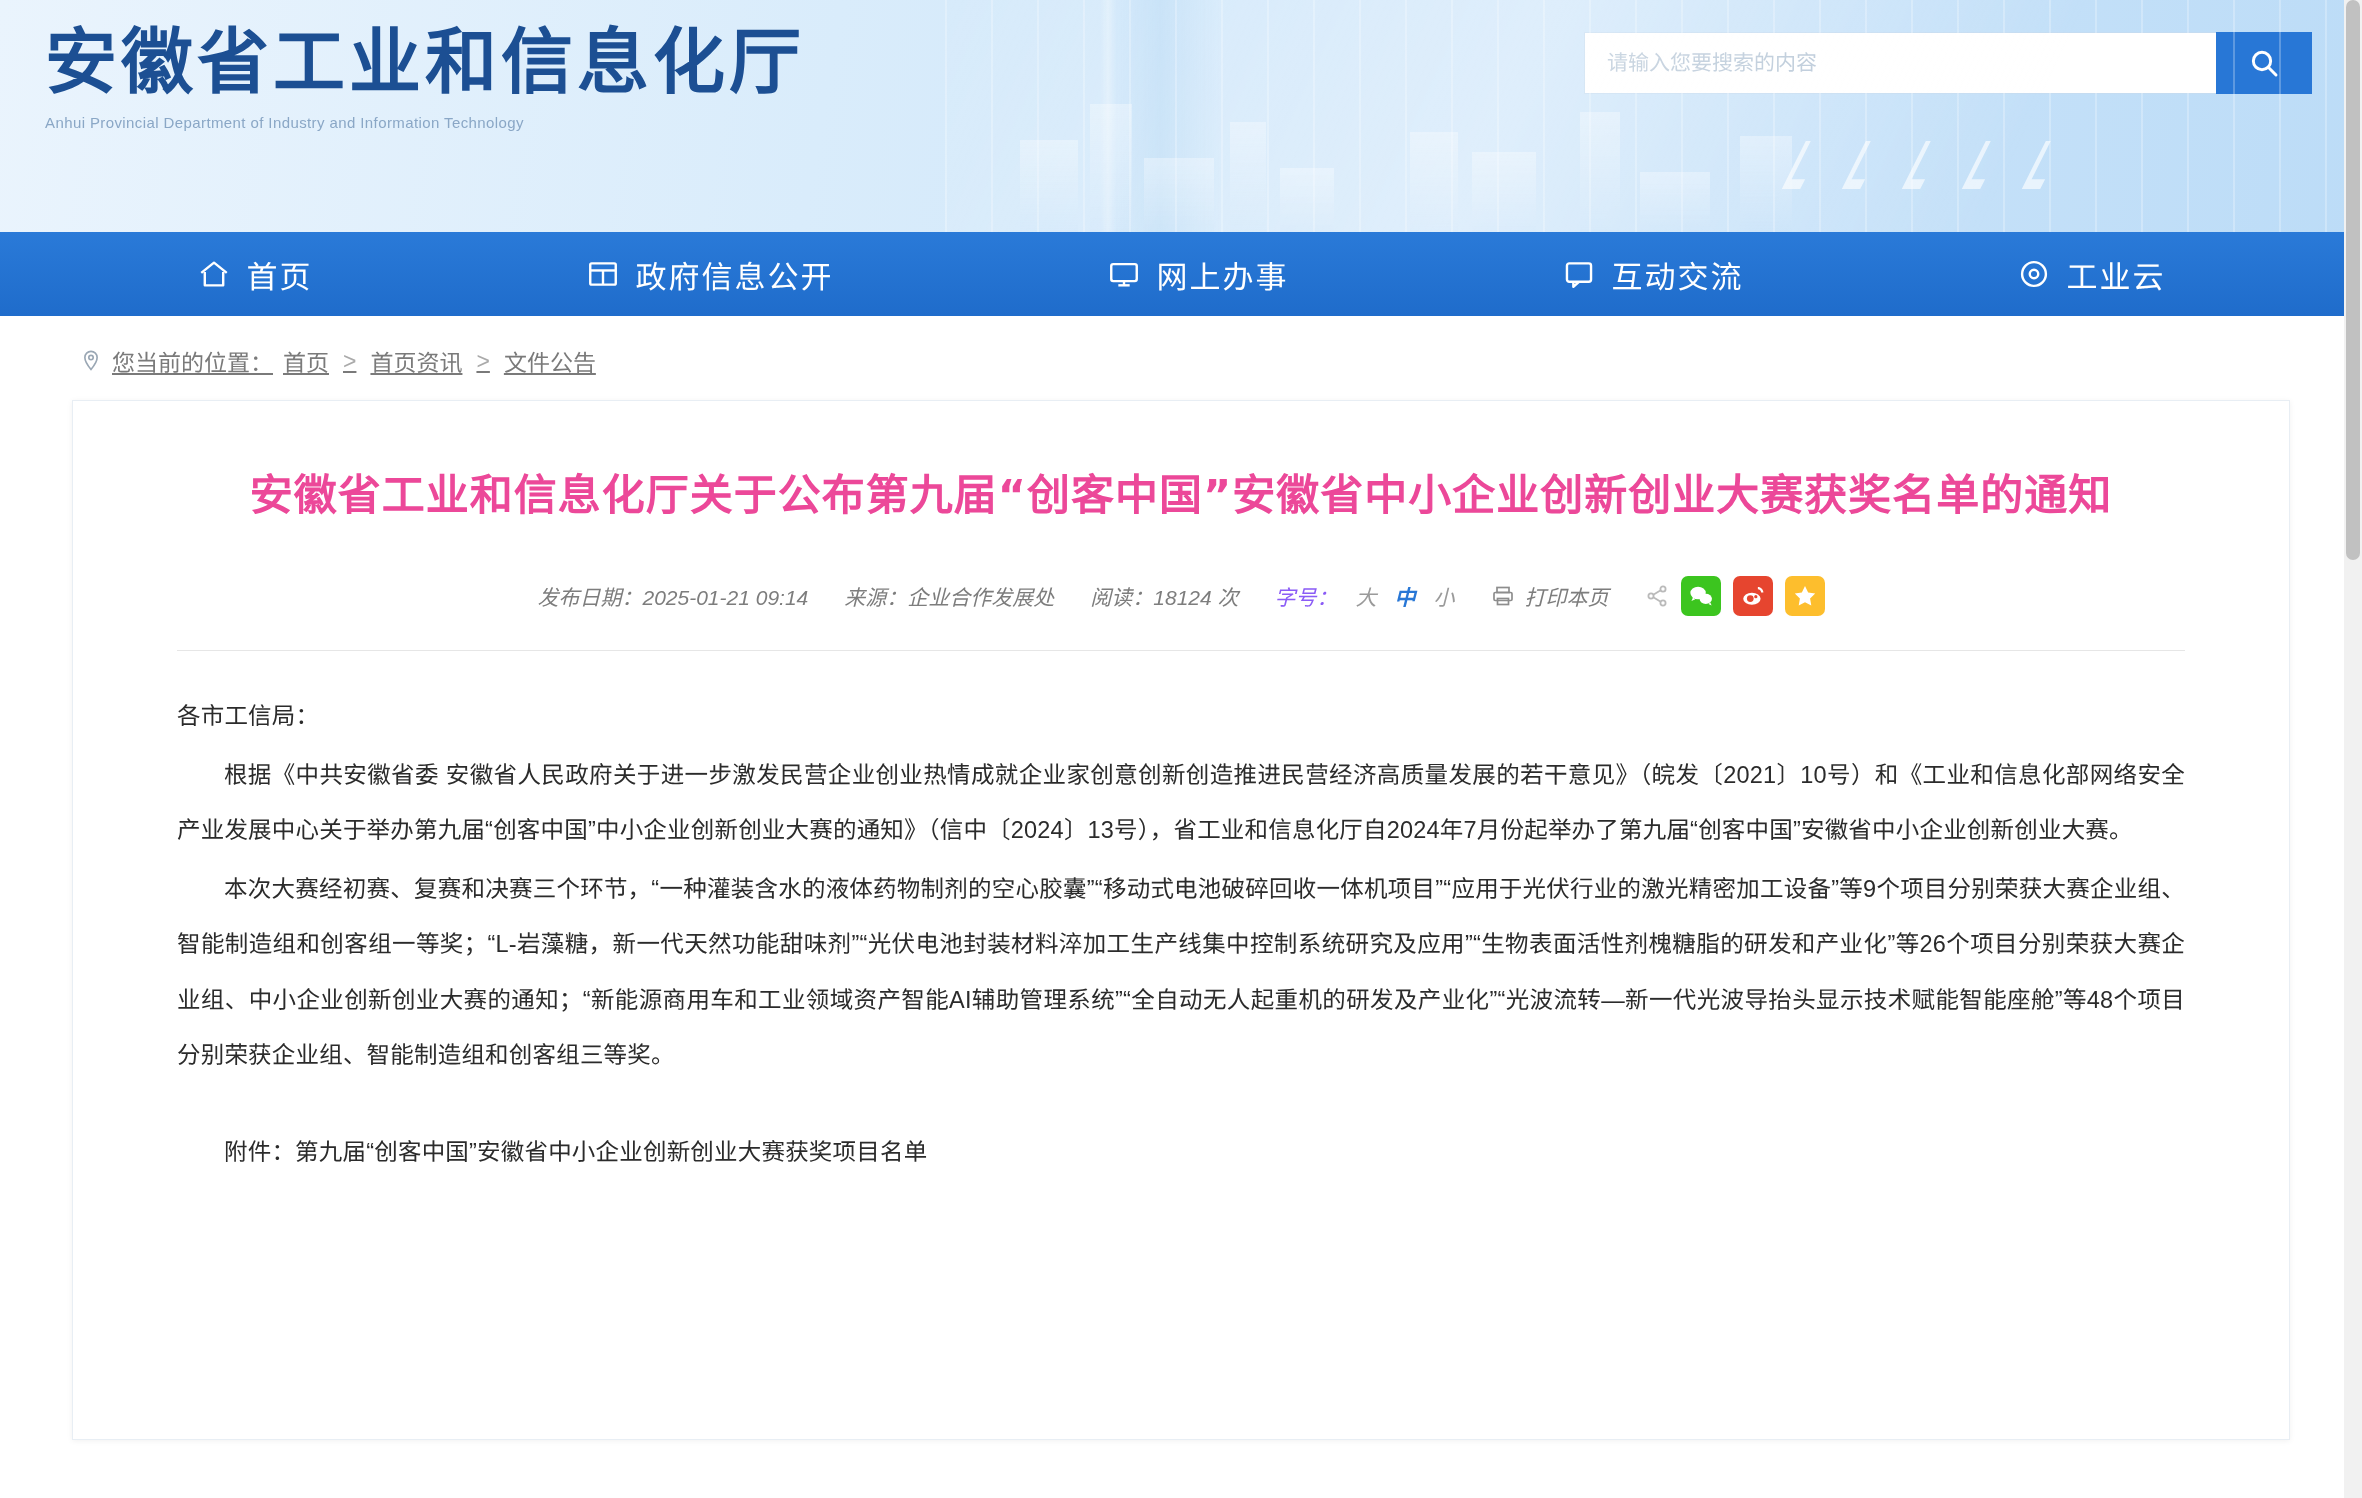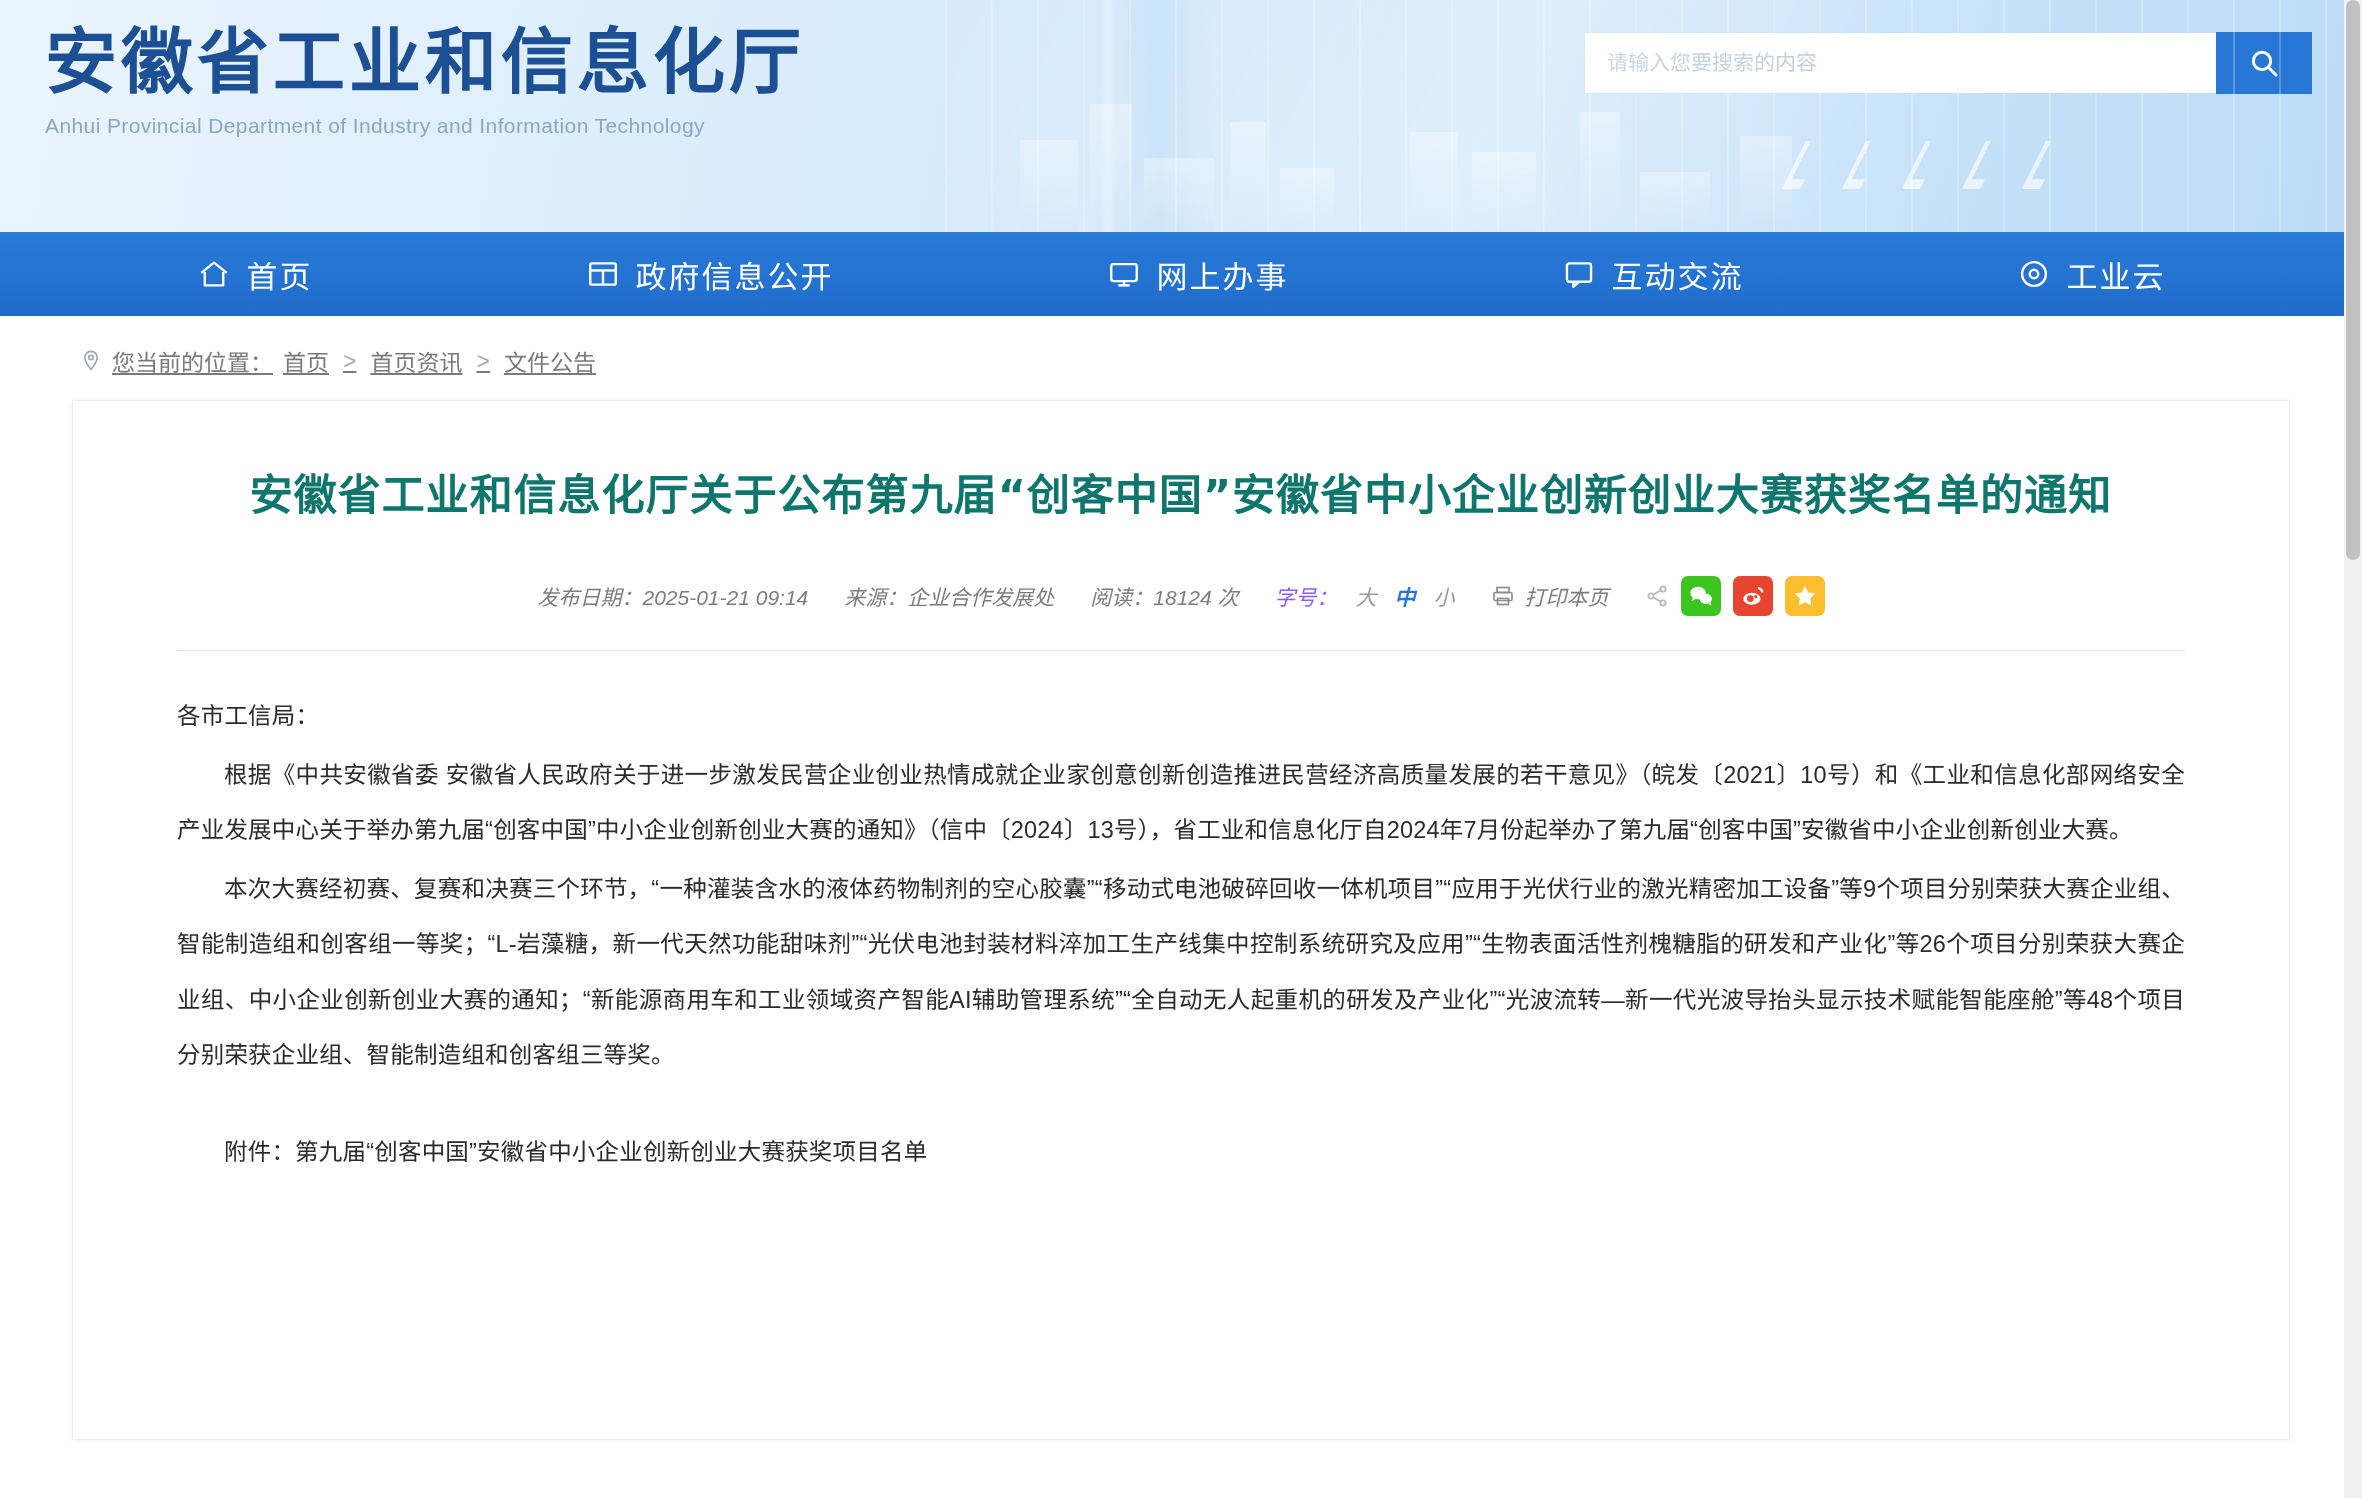--- a/index.html
+++ b/index.html
@@ -66,21 +66,21 @@
     font-family: "DejaVu Serif", "Liberation Serif", serif;
     font-size: 72px;
     font-weight: 700;
     letter-spacing: 4px;
     color: #1c4f93;
     line-height: 1.05;
     white-space: nowrap;
   }
   .logo-en {
     margin-top: 14px;
-    font-size: 21px;
+    font-size: 15px;
     letter-spacing: .4px;
     color: #8aa7c6;
     white-space: nowrap;
   }
 
   .search-box {
     position: absolute;
     right: 50px; top: 32px;
     display: flex;
     height: 62px;
@@ -155,21 +155,21 @@
     border: 1px solid #e8eef4;
     box-shadow: 0 1px 6px rgba(0,0,0,.06);
     min-height: 1040px;
     padding: 62px 104px 0 104px;
   }
   .article-title {
     text-align: center;
     font-family: "DejaVu Sans", "Liberation Sans", sans-serif;
     font-size: 43px;
     font-weight: 700;
-    color: #0f766e;
+    color: #ec4899;
     line-height: 1.5;
     letter-spacing: 1px;
     padding: 0 20px;
   }
   .meta {
     margin-top: 48px;
     display: flex;
     align-items: center;
     justify-content: center;
     gap: 36px;

